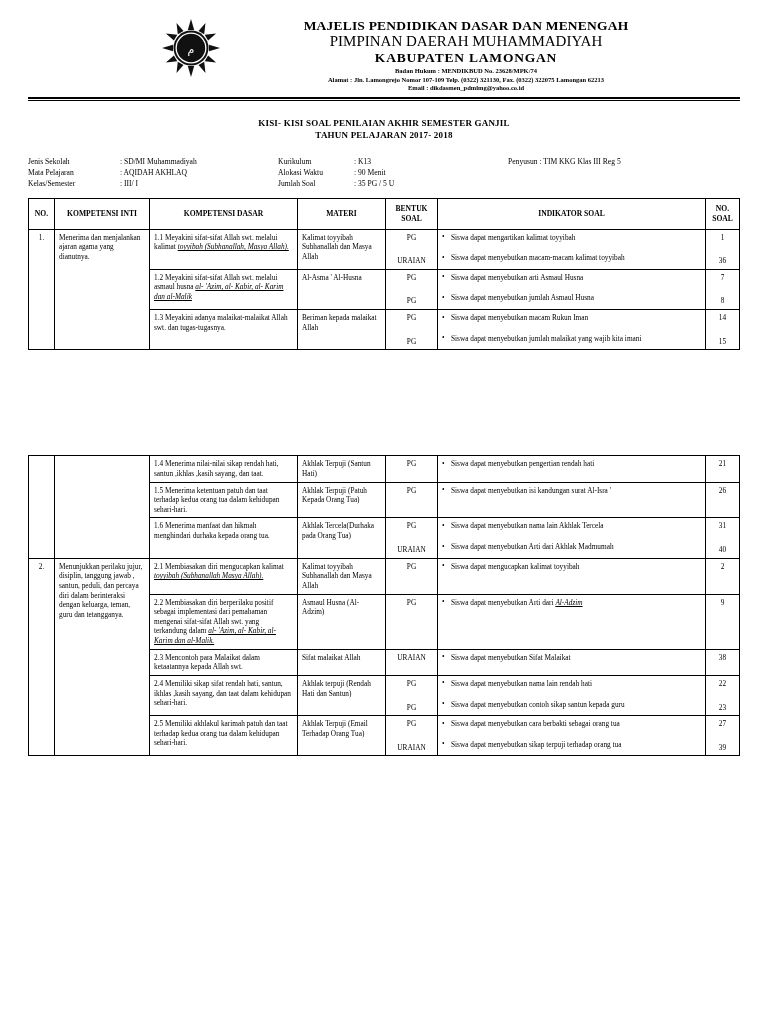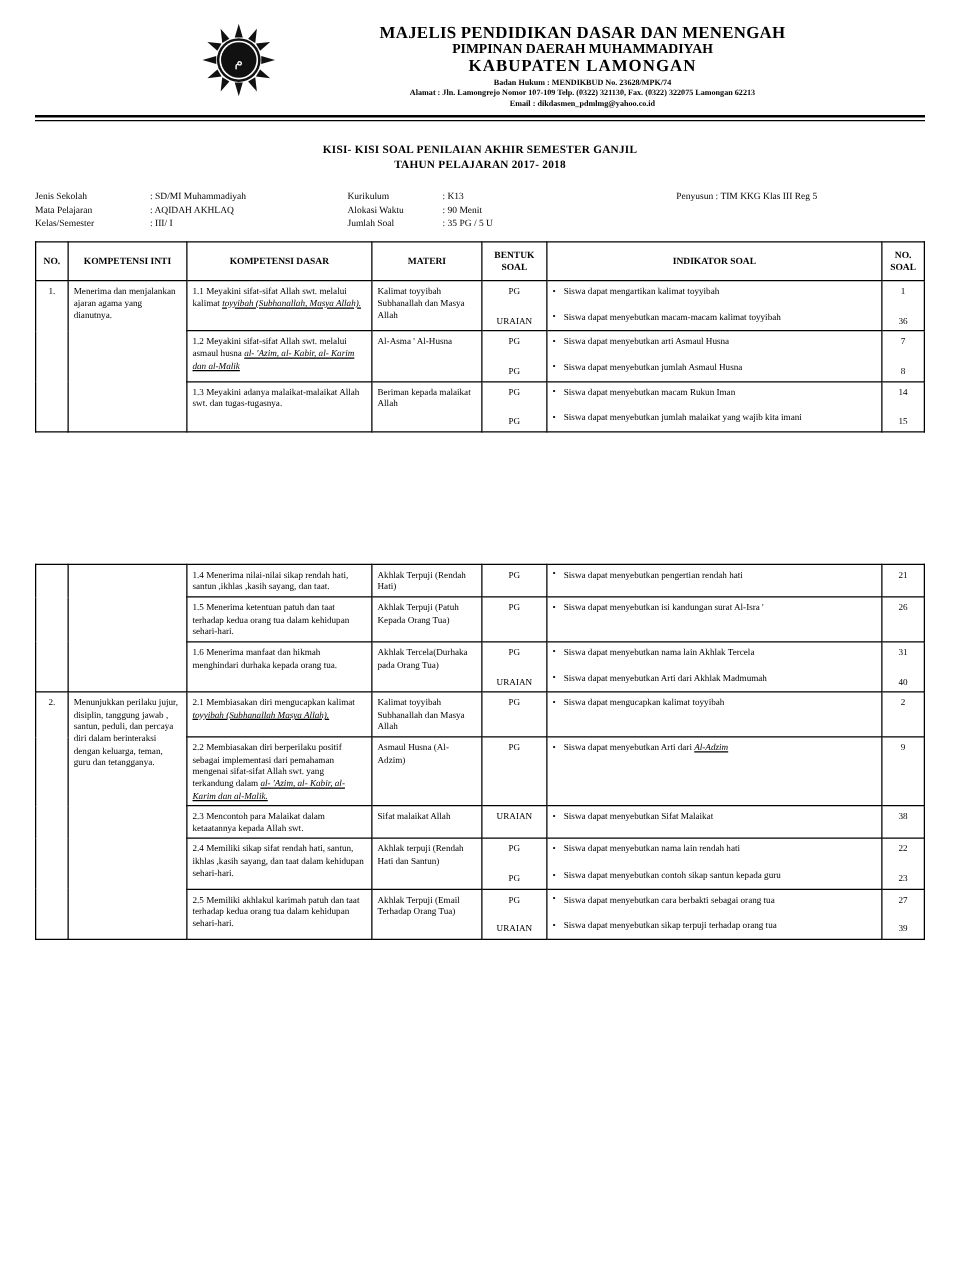--- a/index.html
+++ b/index.html
@@ -42,22 +42,22 @@
     text-align: center;
     padding-right: 40px;
   }
   .lh-line1 {
     font-size: 13.5px;
     font-weight: bold;
     letter-spacing: .2px;
     line-height: 1.12;
   }
   .lh-line2 {
-    font-size: 11px;
-    font-weight: bold;
+    font-size: 15px;
+    font-weight: normal;
     line-height: 1.12;
   }
   .lh-line3 {
     font-size: 13.5px;
     font-weight: bold;
     letter-spacing: .8px;
     line-height: 1.15;
   }
   .lh-badan {
     font-size: 6.5px;
@@ -100,21 +100,21 @@
   
   .identity {
     display: flex;
     margin-top: 14px;
     font-size: 7.6px;
     line-height: 1.45;
   }
   .id-col { display: flex; }
   .id-col-1 { width: 250px; }
   .id-col-2 { width: 230px; }
-  .id-col-3 { flex: 1; text-align: left; margin-left: 33px; }
+  .id-col-3 { flex: 1; text-align: left; }
   .id-labels { width: 92px; }
   .id-labels2 { width: 76px; }
   .id-vals { }
   .id-row { white-space: nowrap; }
 
   
   table.kisi {
     width: 100%;
     border-collapse: collapse;
     margin-top: 9px;
@@ -332,21 +332,21 @@
         <col class="c-materi">
       <col class="c-bentuk">
         <col class="c-ind">
         <col class="c-nosoal">
     </colgroup>
     <tbody>
         <tr>
           <td class="center" rowspan="3"></td>
           <td rowspan="3"></td>
           <td>1.4 Menerima nilai-nilai sikap rendah hati, santun ,ikhlas ,kasih sayang, dan taat.</td>
-          <td>Akhlak Terpuji (Rendah Hati)</td>
+          <td>Akhlak Terpuji (Santun Hati)</td>
           <td class="center">
             <div>PG</div>
           </td>
           <td>
             <div class="ind-item">Siswa dapat menyebutkan pengertian rendah hati</div>
           </td>
           <td class="center">
             <div>21</div>
           </td>
         </tr>

